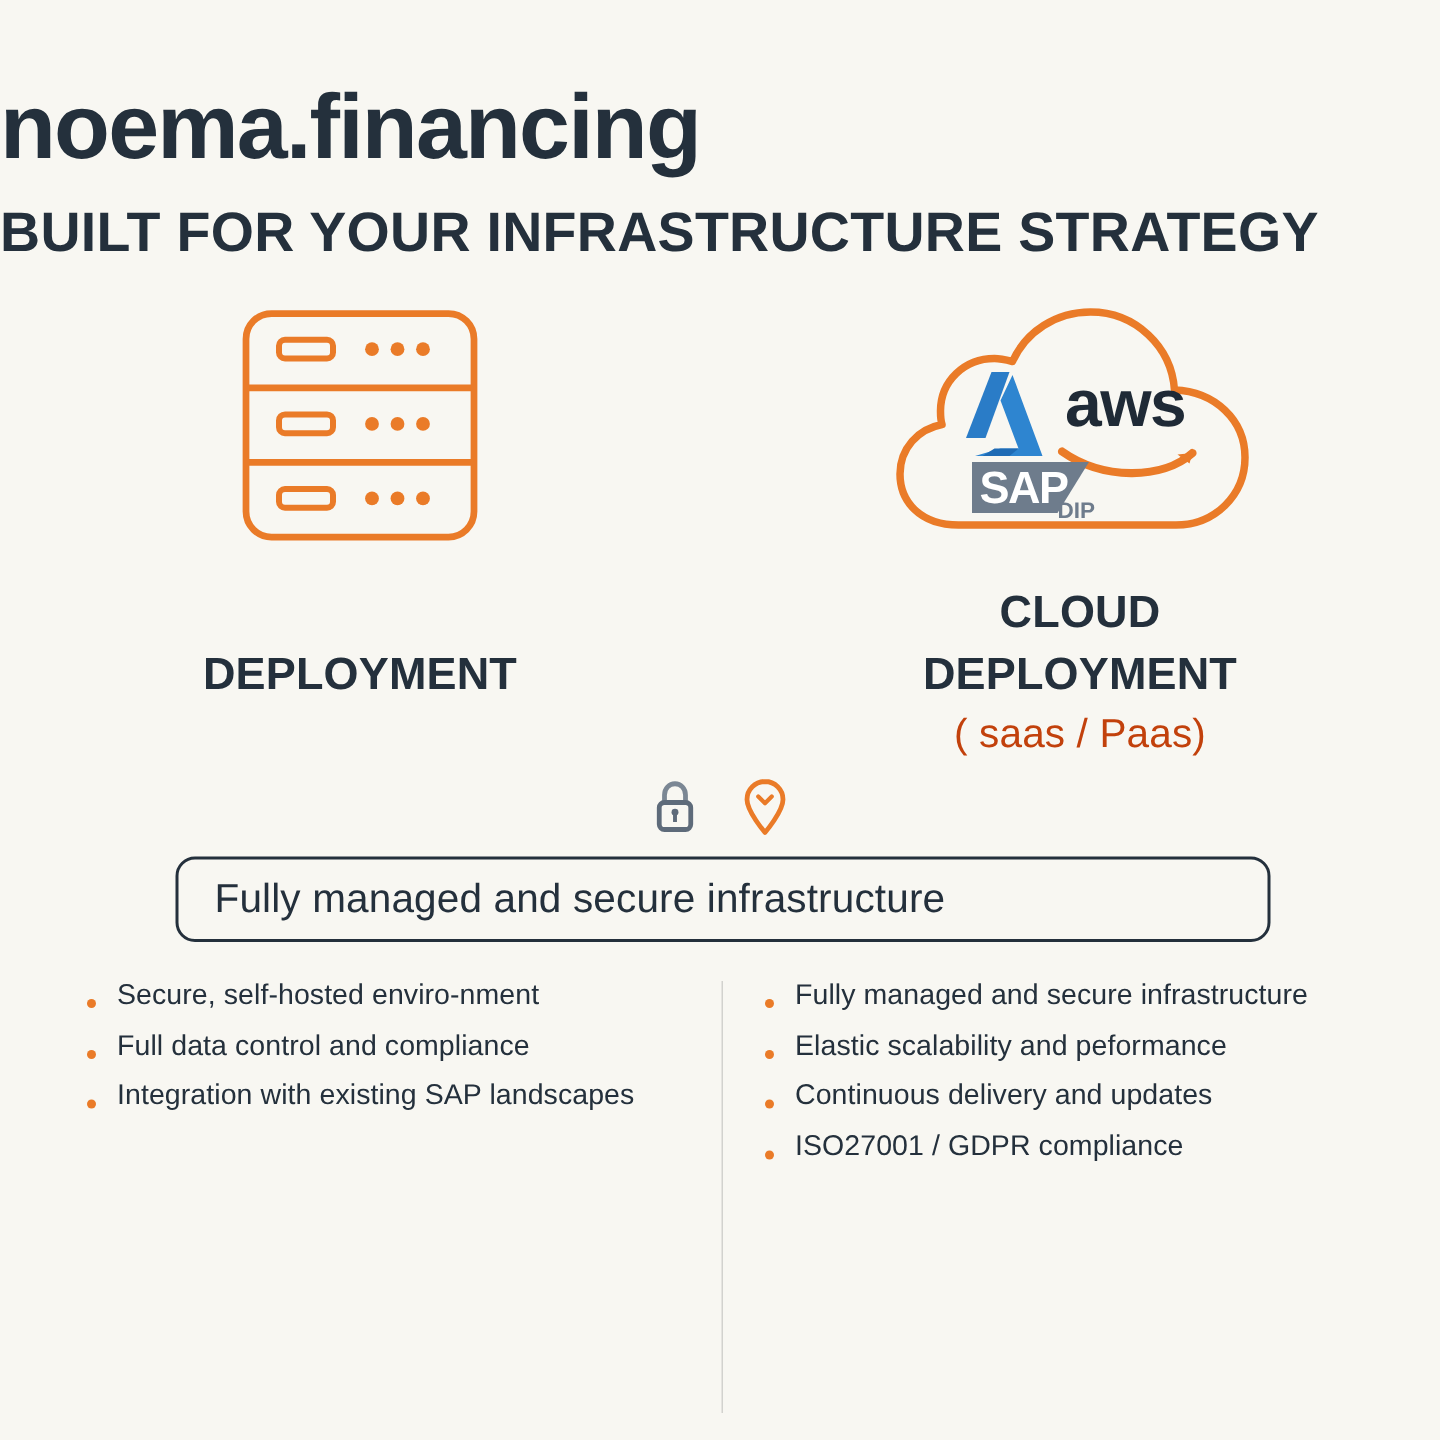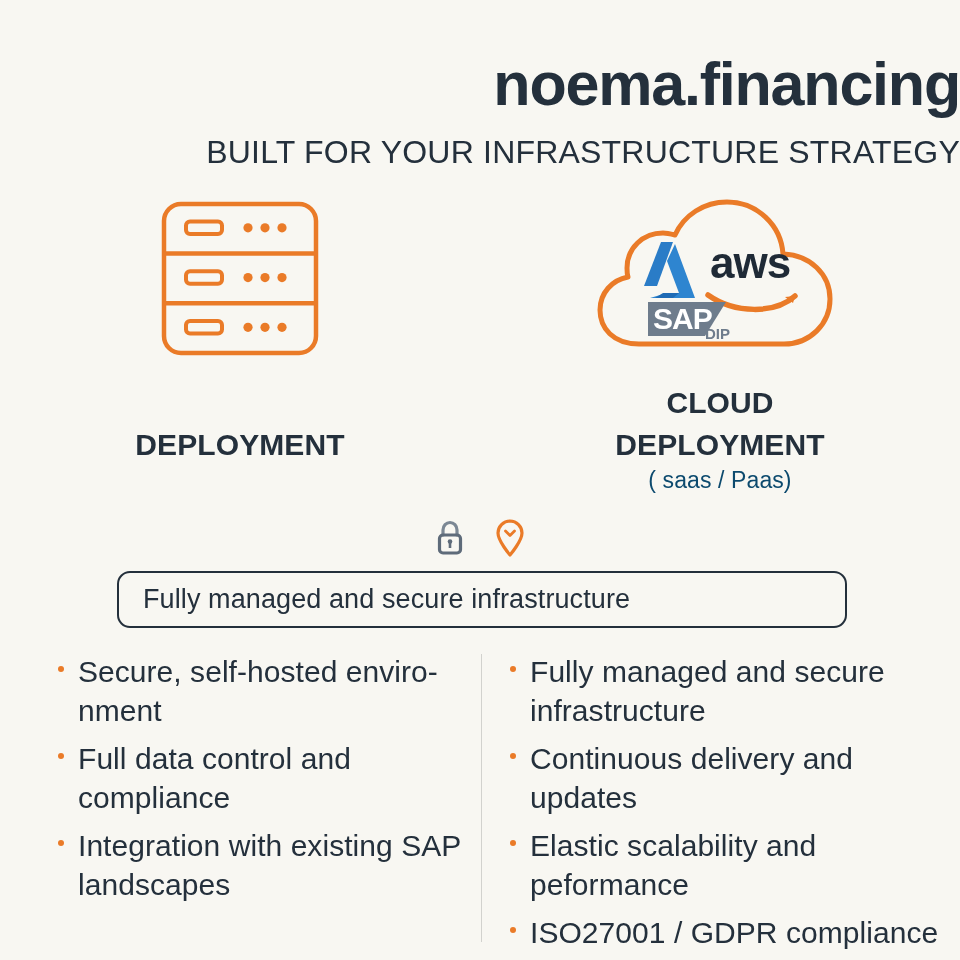--- a/index.html
+++ b/index.html
@@ -18,34 +18,34 @@
 
   .page {
     position: relative;
     width: 960px;
     height: 960px;
     box-sizing: border-box;
   }
 
   
   .header {
-    text-align: right;
+    text-align: left;
     padding-top: 52px;
   }
   .brand-title {
     font-size: 61px;
     font-weight: bold;
     letter-spacing: -1.2px;
     color: #24303C;
     line-height: 1.05;
     margin: 0;
   }
   .brand-subtitle {
-    font-size: 32px;
-    font-weight: normal;
+    font-size: 37px;
+    font-weight: bold;
     letter-spacing: 0.2px;
     color: #24303C;
     margin: 19px 0 0 0;
     line-height: 1.1;
   }
 
   
   .deploy-row {
     display: flex;
     margin-top: 28px;
@@ -66,24 +66,24 @@
     margin-top: 24px;
     text-align: center;
     font-size: 30px;
     font-weight: bold;
     line-height: 1.38;
     color: #24303C;
     letter-spacing: 0.1px;
   }
   .deploy-sub {
     text-align: center;
-    font-size: 23px;
+    font-size: 27px;
     font-weight: normal;
     line-height: 1.38;
-    color: #0c4a6e;
+    color: #c2410c;
     letter-spacing: 0.1px;
   }
   .deploy-sub.hidden-slot {
     visibility: hidden;
   }
 
   
   .mid-icons {
     position: absolute;
     top: 518px;
@@ -146,21 +146,21 @@
     padding-right: 4px;
   }
   ul.bullets {
     list-style: none;
     margin: 0;
     padding: 0;
   }
   ul.bullets li {
     position: relative;
     padding-left: 26px;
-    font-size: 30px;
+    font-size: 19px;
     line-height: 1.30;
     color: #24303C;
     margin-bottom: 9px;
     letter-spacing: 0.05px;
   }
   ul.bullets li::before {
     content: "";
     position: absolute;
     left: 6px;
     top: 14px;
@@ -277,20 +277,20 @@
       <ul class="bullets">
         <li>Secure, self-hosted enviro-nment</li>
         <li>Full data control and compliance</li>
         <li>Integration with existing SAP landscapes</li>
       </ul>
     </div>
     <div class="divider"></div>
     <div class="bullet-col right">
       <ul class="bullets">
         <li>Fully managed and secure infrastructure</li>
+        <li>Elastic scalability and peformance</li>
         <li>Continuous delivery and updates</li>
-        <li>Elastic scalability and peformance</li>
         <li>ISO27001 / GDPR compliance</li>
       </ul>
     </div>
   </div>
 
 </div>
 
 </body></html>

